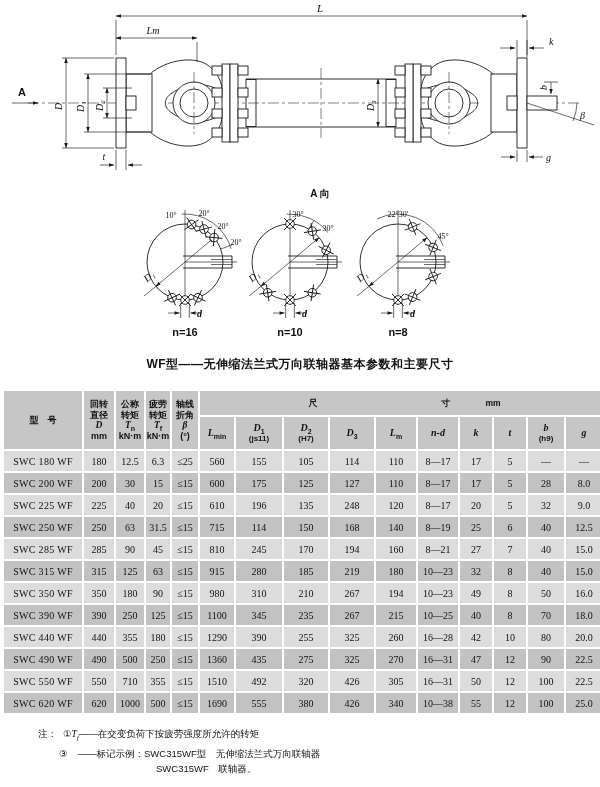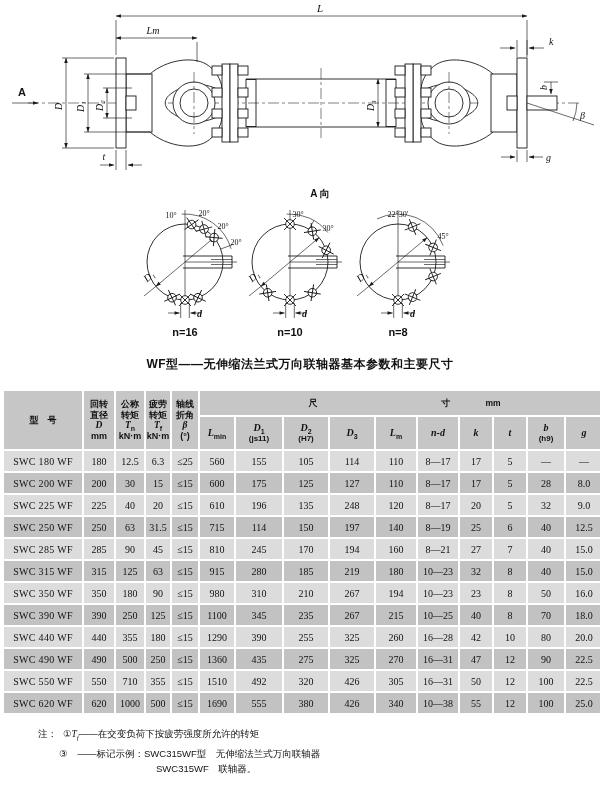--- a/index.html
+++ b/index.html
@@ -375,21 +375,21 @@
         </tr>
         <tr class="dark">
           <td class="model">SWC 250 WF</td>
           <td>250</td>
           <td>63</td>
           <td>31.5</td>
           <td>≤15</td>
           <td>715</td>
           <td>114</td>
           <td>150</td>
-          <td>197</td>
+          <td>168</td>
           <td>140</td>
           <td>8—19</td>
           <td>25</td>
           <td>6</td>
           <td>40</td>
           <td>12.5</td>
         </tr>
         <tr class="light">
           <td class="model">SWC 285 WF</td>
           <td>285</td>
@@ -429,21 +429,21 @@
           <td>350</td>
           <td>180</td>
           <td>90</td>
           <td>≤15</td>
           <td>980</td>
           <td>310</td>
           <td>210</td>
           <td>267</td>
           <td>194</td>
           <td>10—23</td>
-          <td>23</td>
+          <td>49</td>
           <td>8</td>
           <td>50</td>
           <td>16.0</td>
         </tr>
         <tr class="dark">
           <td class="model">SWC 390 WF</td>
           <td>390</td>
           <td>250</td>
           <td>125</td>
           <td>≤15</td>

